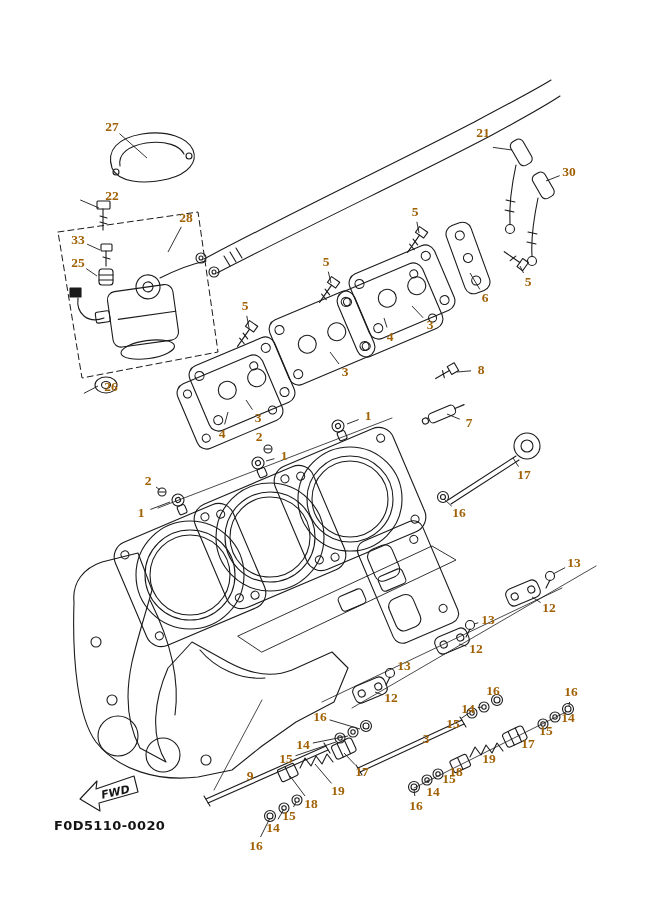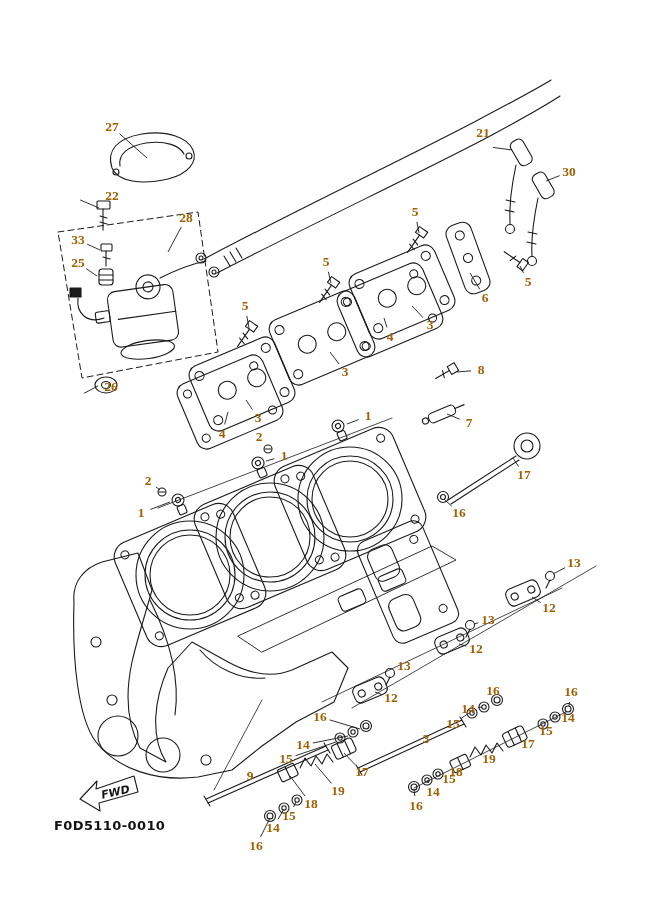--- a/index.html
+++ b/index.html
@@ -479,15 +479,15 @@
       <div class="callout" style="left: 338px; top: 791px;">19</div>
       <div class="callout" style="left: 311px; top: 804px;">18</div>
       <div class="callout" style="left: 449px; top: 779px;">15</div>
       <div class="callout" style="left: 433px; top: 792px;">14</div>
       <div class="callout" style="left: 416px; top: 806px;">16</div>
       <div class="callout" style="left: 289px; top: 816px;">15</div>
       <div class="callout" style="left: 273px; top: 828px;">14</div>
       <div class="callout" style="left: 256px; top: 846px;">16</div>
     </div>
 
-  <div id="diagram-code">F0D5110-0010</div>
+  <div id="diagram-code">F0D5110-0020</div>
 
 </div>
 
 </body></html>

